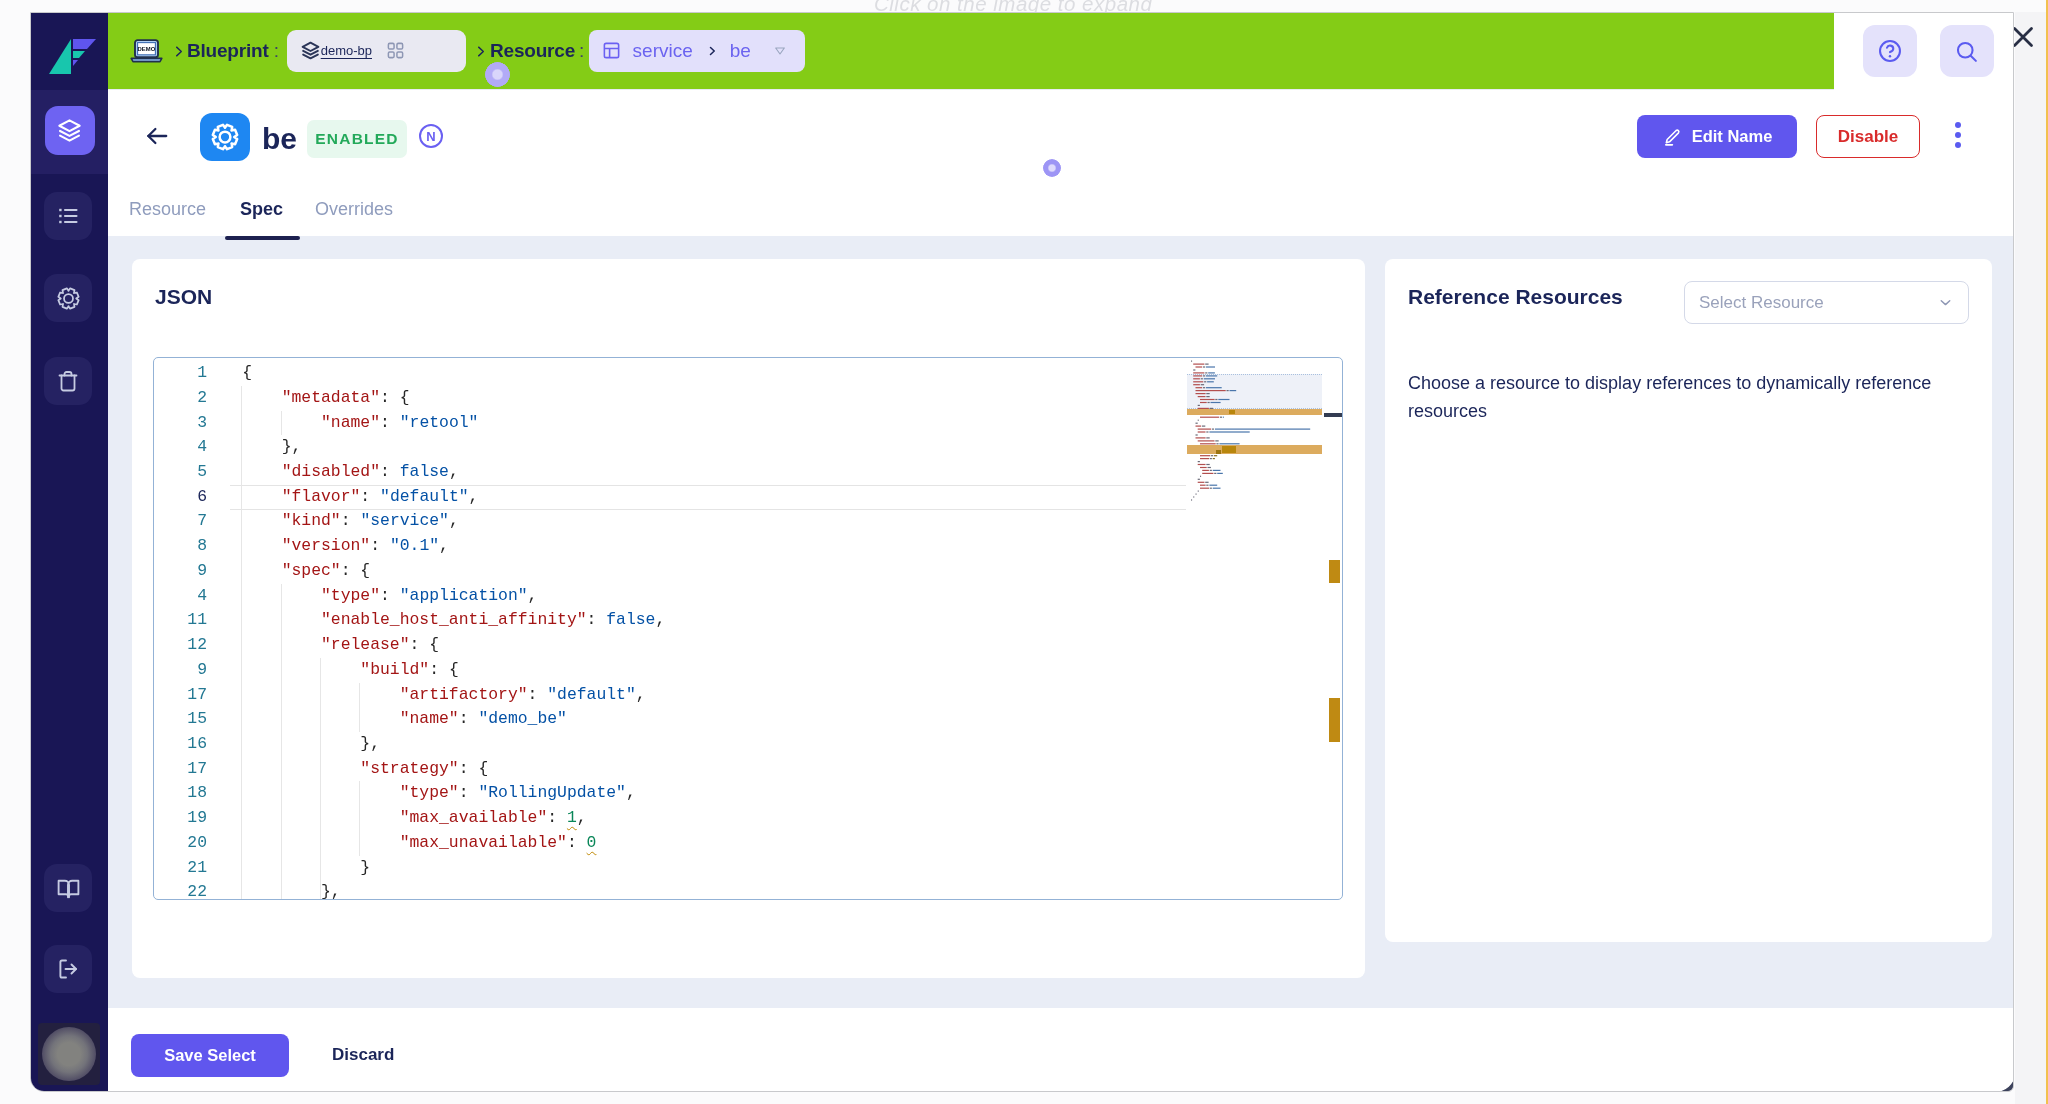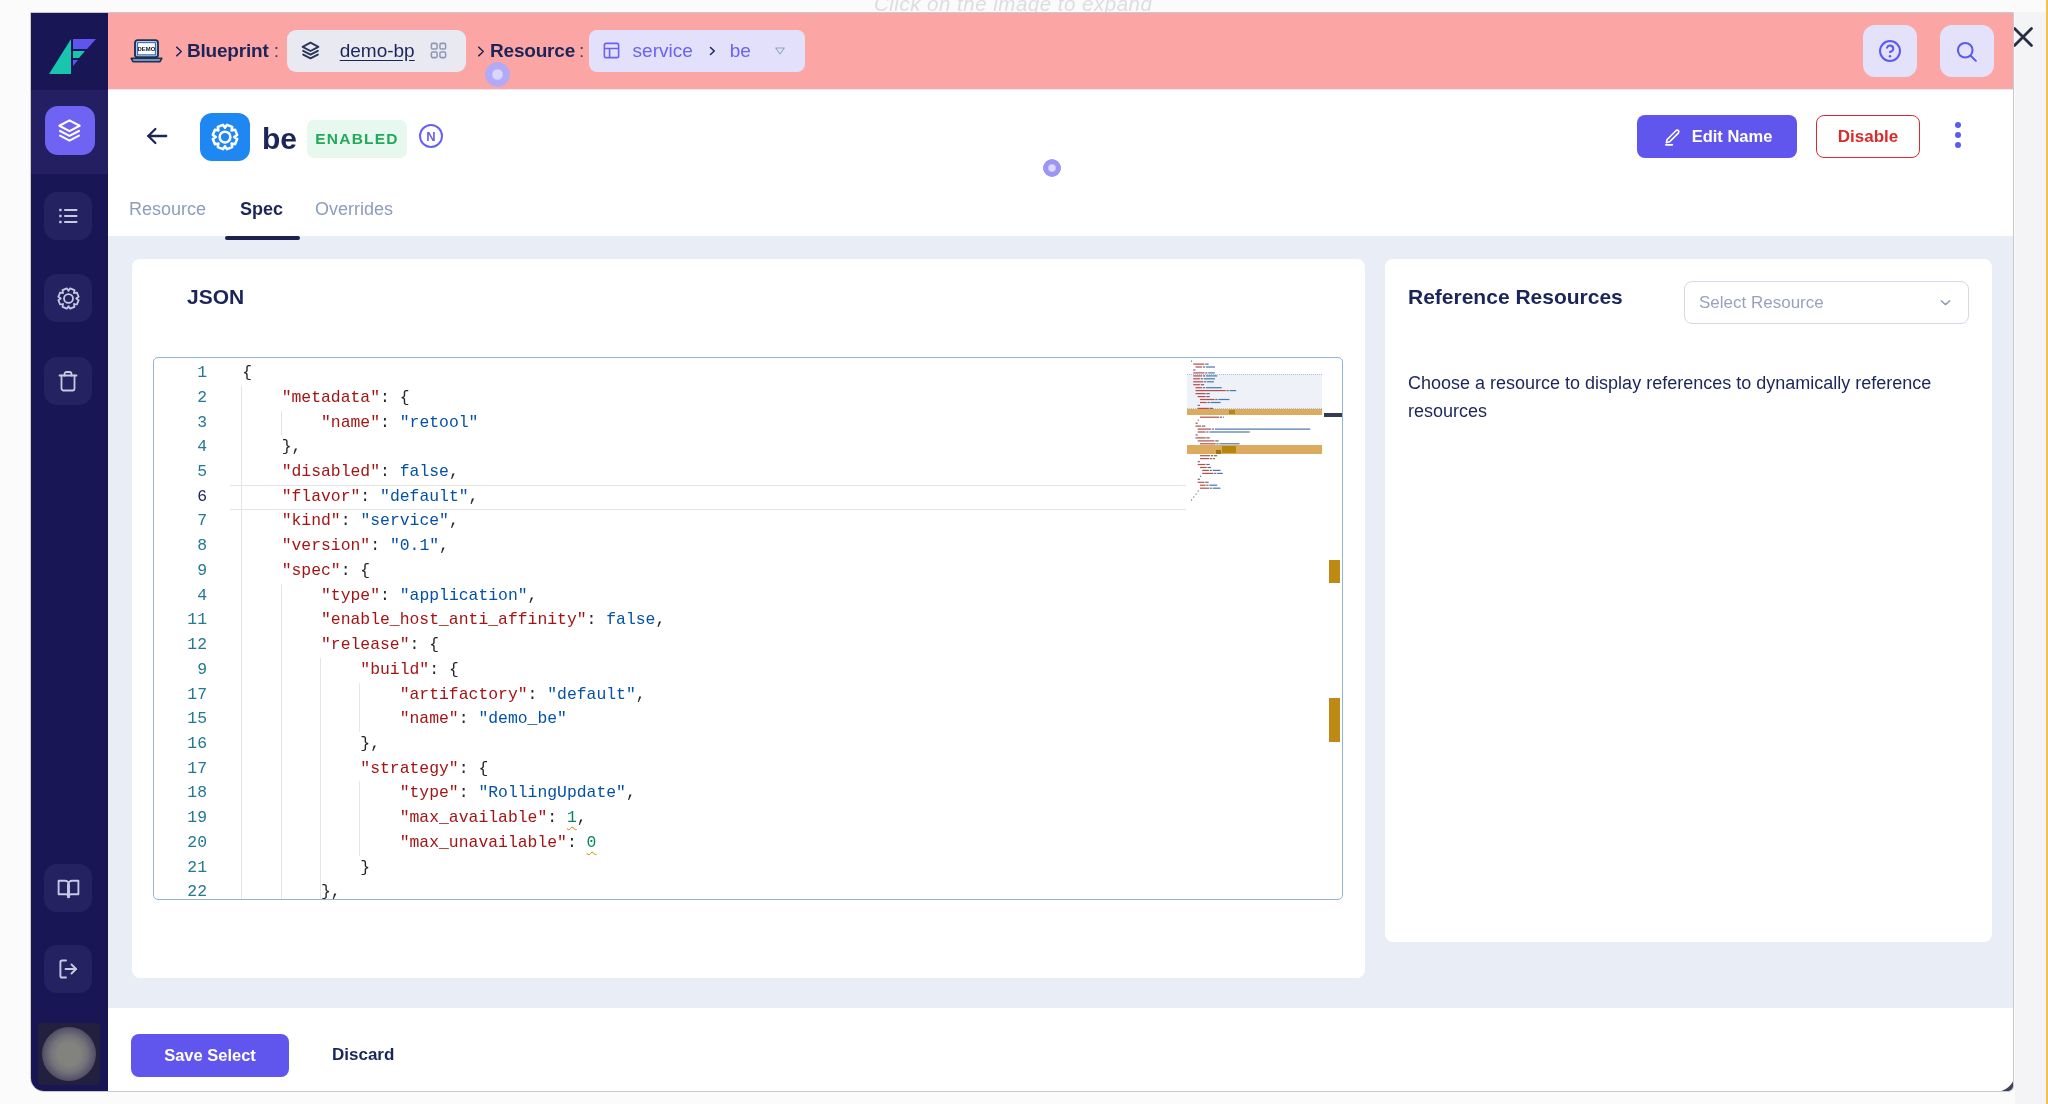--- a/index.html
+++ b/index.html
@@ -15,21 +15,21 @@
 .sidebar { position:absolute; left:0; top:0; width:77px; height:1080px; background:#191655; }
 .navsel { position:absolute; left:0; top:77px; width:77px; height:84px; background:#241f63; }
 .navbtn { position:absolute; left:13px; width:48px; height:48px; border-radius:13px;
   background:#252262; display:flex; align-items:center; justify-content:center; }
 .navbtn.active { background:#6e63f2; }
 .avatar { position:absolute; left:7px; top:1010px; width:62px; height:62px; background:#23203f;
   border-radius:4px; overflow:hidden; }
 .avatar .circ { position:absolute; left:4px; top:4px; width:54px; height:54px; border-radius:50%;
   background:radial-gradient(circle at 50% 50%, #82827f 0 30%, #73737a 48%, #4e4a63 72%, #2a2748 88%, #23203f 100%); }
 
-.topbar { position:absolute; left:77px; top:0; width:1906px; height:77px; background:#fca5a5;
+.topbar { position:absolute; left:77px; top:0; width:1726px; height:77px; background:#84cc16;
   border-bottom:1px solid #e7ebf2; }
 .crumb-strong { font-weight:bold; font-size:19px; letter-spacing:-0.2px; color:#1b2559; }
 .pill1 { position:absolute; left:178.7px; top:16.6px; width:179px; height:42px; background:#e9e9f2;
   border-radius:9px; display:flex; align-items:center; }
 .pill2 { position:absolute; left:480.6px; top:16.6px; width:216px; height:42px; background:#e2e0fb;
   border-radius:8px; display:flex; align-items:center; }
 .iconbtn { position:absolute; top:12px; width:54px; height:52px; border-radius:12px; background:#e4e2fb;
   display:flex; align-items:center; justify-content:center; }
 .bullseye { position:absolute; border-radius:50%; }
 
@@ -176,21 +176,21 @@
         </svg></div>
     <div class="abs crumb-strong" style="left:79px;top:27px;">Blueprint <span style="font-weight:normal;color:#3d4468">:</span></div>
     <div class="pill1">
       <span style="margin-left:13px;display:flex;">
           <svg class="" style="" width="21" height="21" viewBox="0 0 24 24" fill="none">
             <path d="M12 3 L21 7.8 L12 12.6 L3 7.8 Z" stroke="#2b3558" stroke-width="2.2" stroke-linecap="round" stroke-linejoin="round" fill="none"></path>
             <path d="M3.6 12.4 L12 16.8 L20.4 12.4" stroke="#2b3558" stroke-width="2.2" stroke-linecap="round" stroke-linejoin="round" fill="none"></path>
             <path d="M3.6 16.6 L12 21 L20.4 16.6" stroke="#2b3558" stroke-width="2.2" stroke-linecap="round" stroke-linejoin="round" fill="none"></path>
           </svg>
         </span>
-      <span style="margin-left:19px;font-size:19px;color:#1b2559;text-decoration:underline;text-underline-offset:3px;">demo-bp</span>
+      <span style="margin-left:0;font-size:13px;color:#1b2559;text-decoration:underline;text-underline-offset:3px;">demo-bp</span>
       <span style="margin-left:14px;display:flex;">
           <svg class="" style="" width="19" height="19" viewBox="0 0 24 24" fill="none">
             <rect x="3" y="3" width="7.2" height="7.2" rx="1.6" stroke="#8e97b4" stroke-width="1.9" fill="none"></rect>
             <rect x="13.8" y="3" width="7.2" height="7.2" rx="1.6" stroke="#8e97b4" stroke-width="1.9" fill="none"></rect>
             <rect x="3" y="13.8" width="7.2" height="7.2" rx="1.6" stroke="#8e97b4" stroke-width="1.9" fill="none"></rect>
             <rect x="13.8" y="13.8" width="7.2" height="7.2" rx="1.6" stroke="#8e97b4" stroke-width="1.9" fill="none"></rect>
           </svg>
         </span>
     </div>
     <div class="abs" style="left:365px;top:31px;"><svg class="" style="" width="15" height="15" viewBox="0 0 24 24" fill="none">
@@ -267,21 +267,21 @@
     </div>
 
   <div class="tab" style="left:98px;">Resource</div>
   <div class="tab active" style="left:209px;">Spec</div>
   <div class="tab" style="left:284px;">Overrides</div>
   <div class="tabline"></div>
 
   <div class="content"></div>
   <div class="jsoncard"></div>
   <div class="refcard"></div>
-  <div class="abs cardtitle" style="left:124px;top:272px;margin-left:32px;">JSON</div>
+  <div class="abs cardtitle" style="left:124px;top:272px;">JSON</div>
   <div class="abs cardtitle" style="left:1377px;top:272px;">Reference Resources</div>
   <div class="selres">
       <span>Select Resource</span>
       <svg class="" style="" width="17" height="17" viewBox="0 0 24 24" fill="none">
         <polyline points="6 9.5 12 15 18 9.5" stroke="#8e97b4" stroke-width="2" stroke-linecap="round" stroke-linejoin="round" fill="none"></polyline>
       </svg>
     </div>
   <div class="refpara">Choose a resource to display references to dynamically reference resources</div>
 
   <div class="editor">

